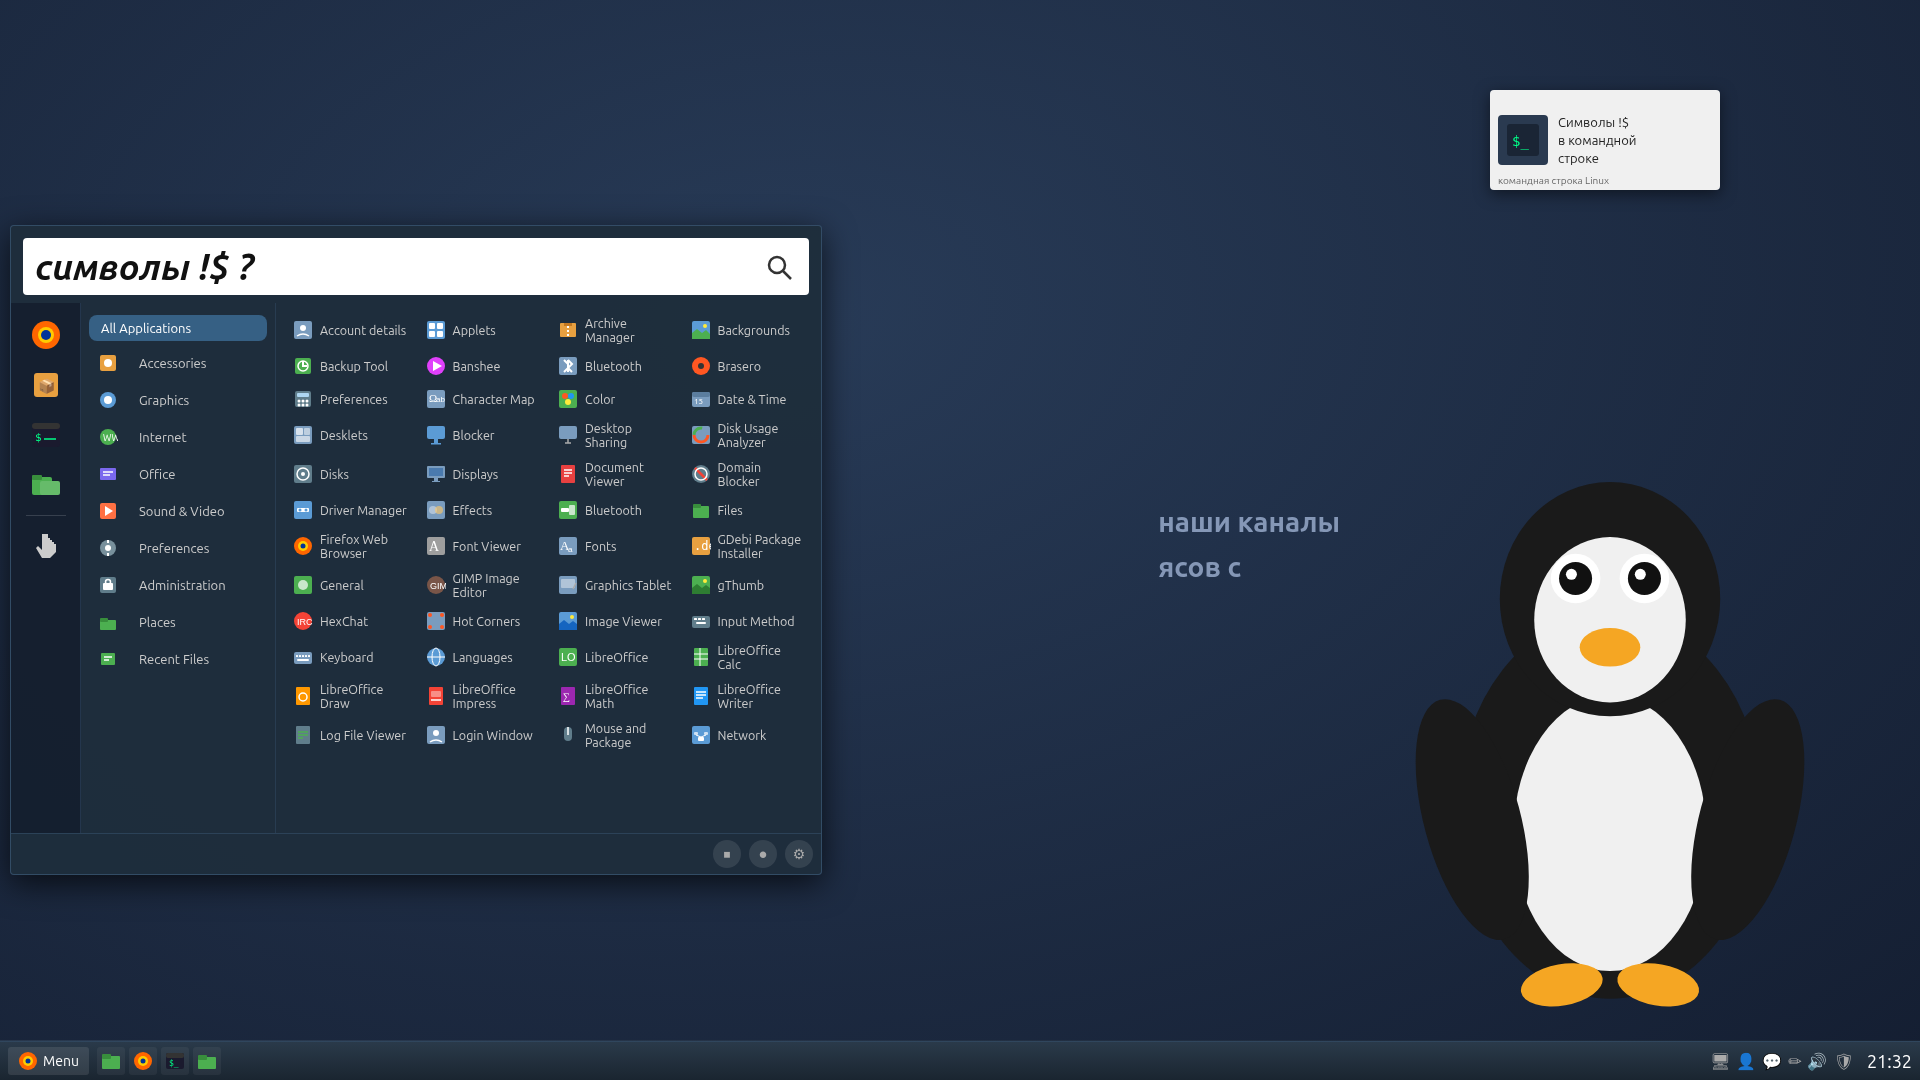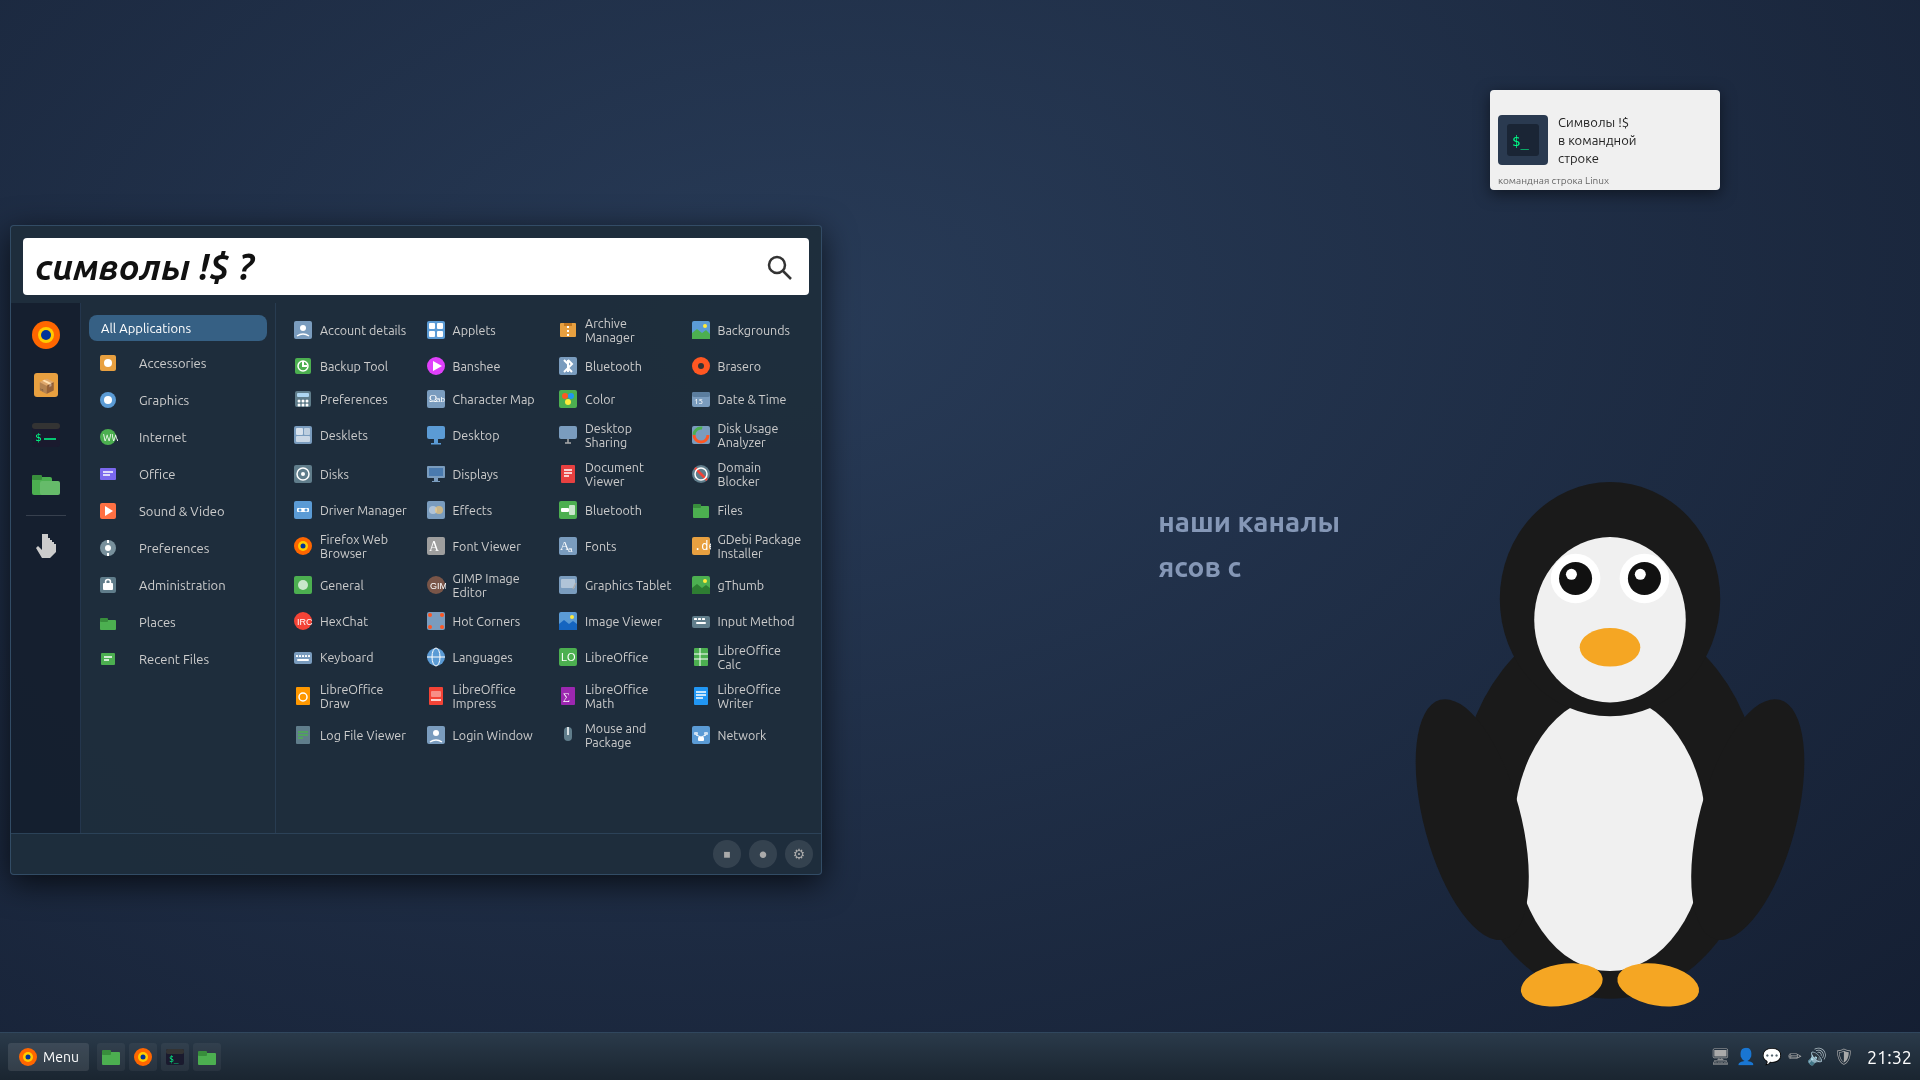--- a/index.html
+++ b/index.html
@@ -102,21 +102,21 @@
       line-height: 1.6;
       margin-left: 12px;
     }
 
     
     .taskbar {
       position: absolute;
       bottom: 0;
       left: 0;
       right: 0;
-      height: 48px;
+      height: 39px;
       background: linear-gradient(to bottom, #2a3a4a, #1a2530);
       display: flex;
       align-items: center;
       padding: 0 8px;
       z-index: 100;
       border-top: 1px solid rgba(100,150,200,0.3);
     }
 
     .taskbar-menu-btn {
       display: flex;
@@ -713,21 +713,21 @@
       </div>
 
       <div class="app-item">
         <div class="app-icon">
             <svg width="20" height="20" viewBox="0 0 20 20">
               <rect x="1" y="1" width="18" height="13" rx="2" fill="#5b9bd5"></rect>
               <rect x="8" y="14" width="4" height="4" fill="#5b9bd5"></rect>
               <rect x="5" y="18" width="10" height="1.5" fill="#5b9bd5"></rect>
             </svg>
           </div>
-        <span>Desktop</span>
+        <span>Blocker</span>
       </div>
 
       <div class="app-item">
         <div class="app-icon">
             <svg width="20" height="20" viewBox="0 0 20 20">
               <rect x="1" y="1" width="18" height="13" rx="2" fill="#7a9cbe"></rect>
               <path d="M10 14 L10 18 M7 18 L13 18" stroke="#aaa" stroke-width="1.5"></path>
             </svg>
           </div>
         <span>Desktop Sharing</span>

